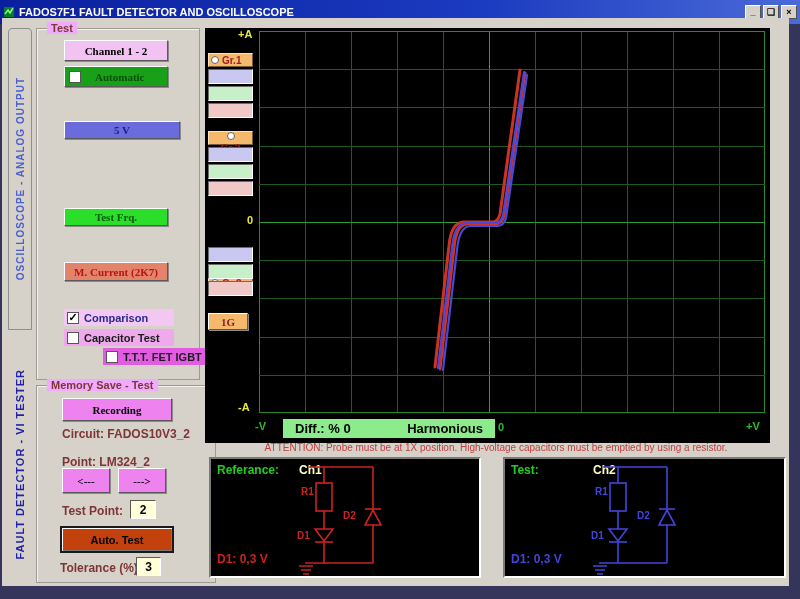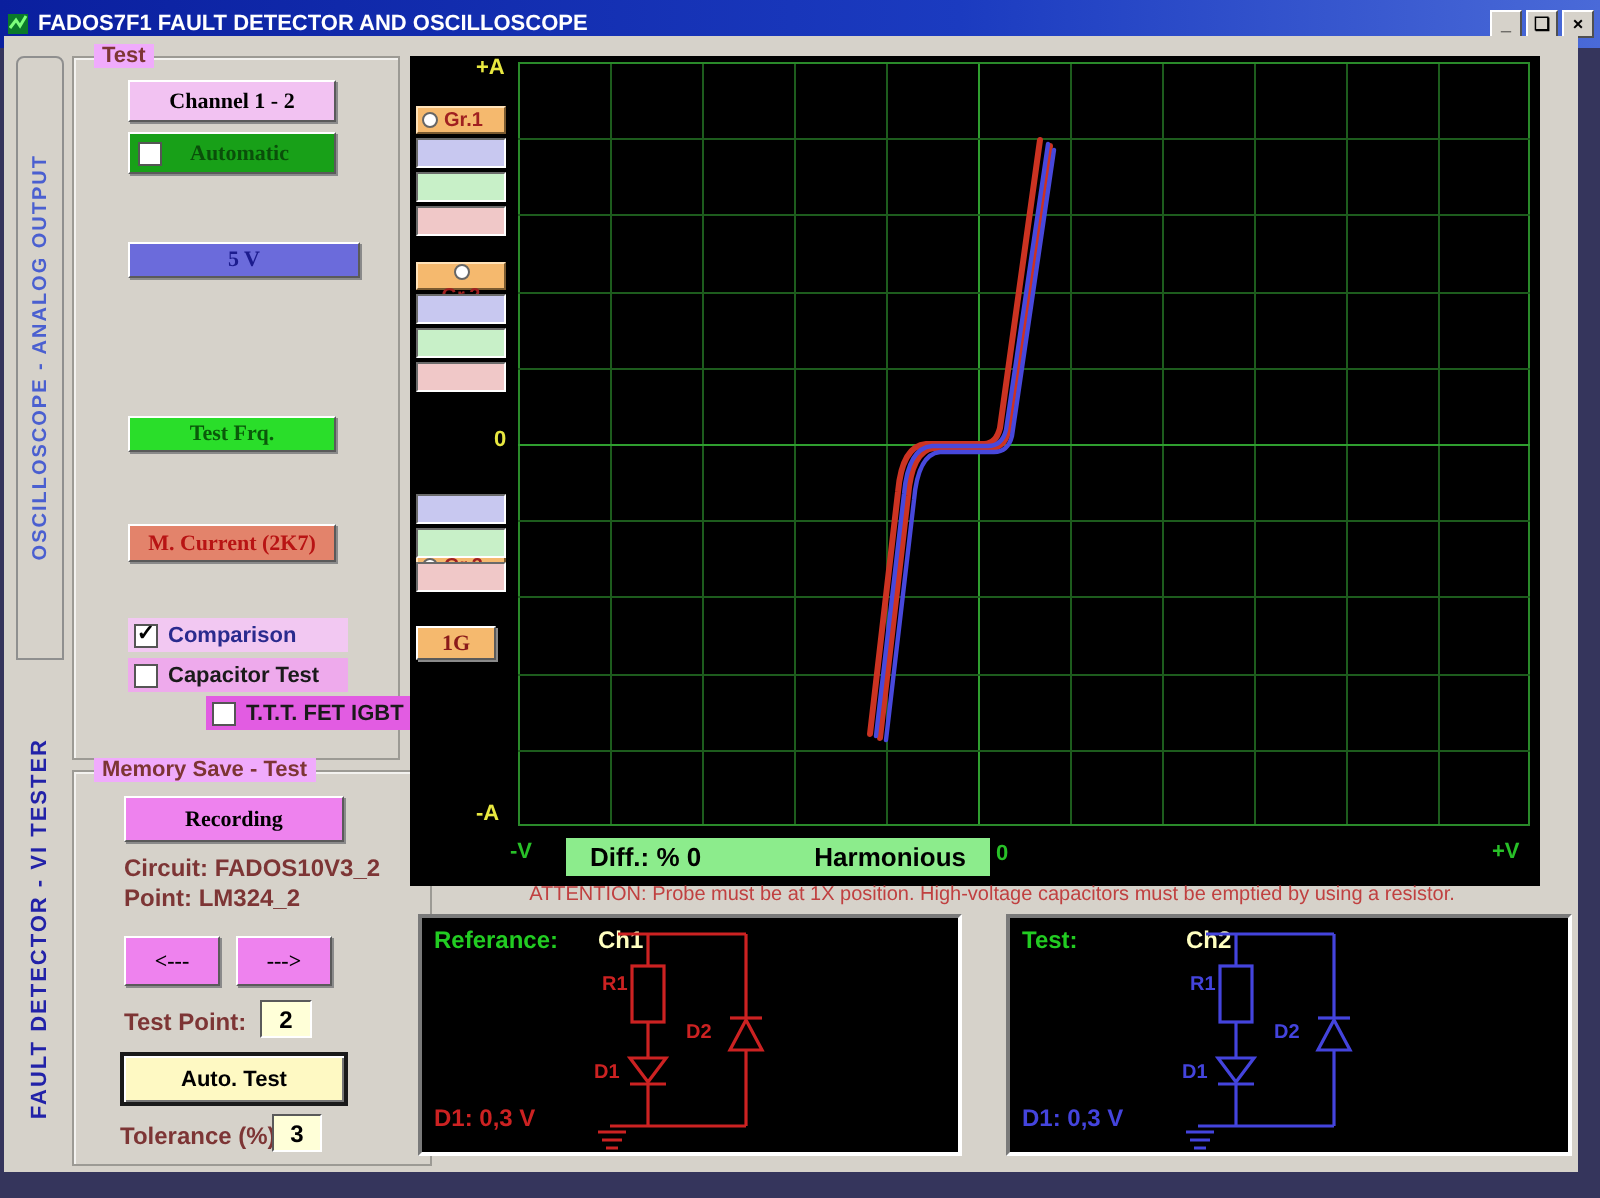--- a/index.html
+++ b/index.html
@@ -149,29 +149,29 @@
       <span>T.T.T. FET  IGBT</span>
     </div>
 
     <div class="groupbox" style="left:34px; top:367px; width:180px; height:198px;">
       <span class="legend">Memory Save - Test</span>
     </div>
 
     <div class="ctl raised" style="left:60px; top:380px; width:110px; height:23px; background:#ee82ee; color:#000;">Recording</div>
 
     <div class="memtext" style="left:60px; top:409px; font-size:12px;">Circuit: FADOS10V3_2</div>
-    <div class="memtext" style="left:60px; top:424px; font-size:12px;">Point:  LM324_2</div>
+    <div class="memtext" style="left:60px; top:437px; font-size:12px;">Point:  LM324_2</div>
 
     <div class="ctl raised" style="left:60px; top:450px; width:48px; height:25px; background:#ee82ee; color:#000;">&lt;---</div>
     <div class="ctl raised" style="left:116px; top:450px; width:48px; height:25px; background:#ee82ee; color:#000;">---&gt;</div>
 
     <div class="memtext" style="left:60px; top:486px; font-size:12px;">Test Point:</div>
     <div class="valbox" style="left:128px; top:482px; width:26px; height:19px;">2</div>
 
-    <div class="ctl" style="left:58px; top:508px; width:114px; height:27px; background:#fef9c3; color:#000; border:2px solid #1a1a1a; box-shadow:inset 1px 1px 0 #fff, inset -1px -1px 0 #777;">Auto. Test</div>
+    <div class="ctl" style="left:58px; top:508px; width:114px; height:27px; background:#c2410c; color:#000; border:2px solid #1a1a1a; box-shadow:inset 1px 1px 0 #fff, inset -1px -1px 0 #777;">Auto. Test</div>
 
     <div class="memtext" style="left:58px; top:543px; font-size:12px;">Tolerance (%)</div>
     <div class="valbox" style="left:134px; top:539px; width:25px; height:19px;">3</div>
 
     <div class="scope-back">
 
       <svg id="grid-svg" width="506" height="382" style="position:absolute; left:54px; top:3px;">
           <line x1="0.5" y1="0" x2="0.5" y2="382" stroke="#2a8a2a" stroke-width="1"></line>
           <line x1="46.5" y1="0" x2="46.5" y2="382" stroke="#1d5c1d" stroke-width="1"></line>
           <line x1="92.5" y1="0" x2="92.5" y2="382" stroke="#1d5c1d" stroke-width="1"></line>

